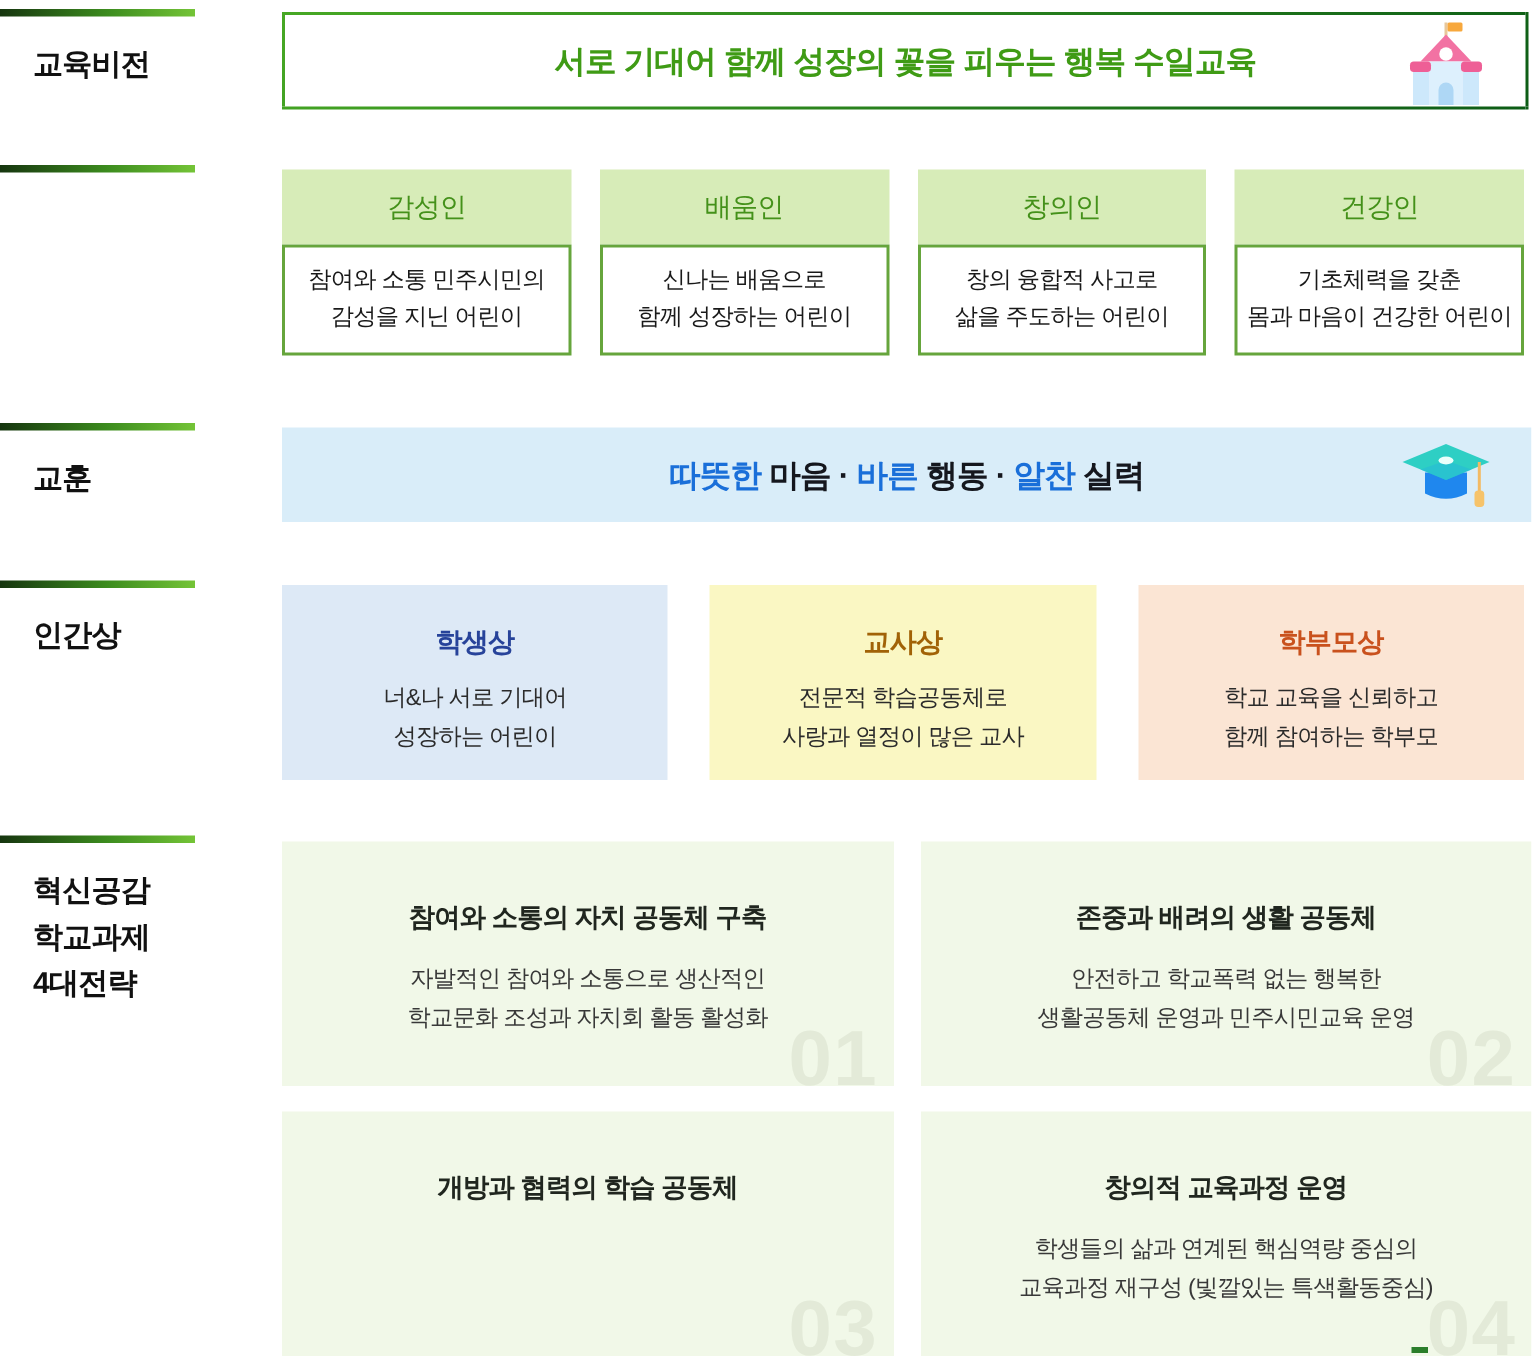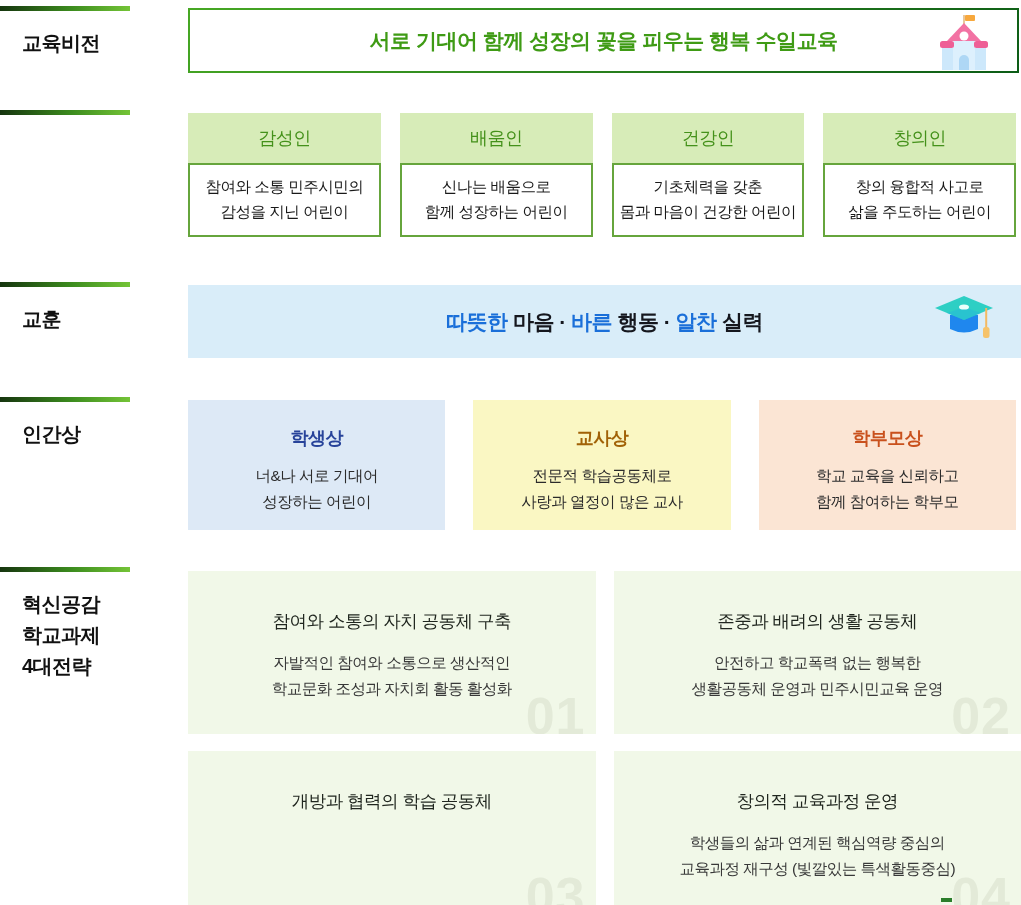--- a/index.html
+++ b/index.html
@@ -47,21 +47,21 @@
     height: 70px; background: #ffffff;
     border: 2px solid #66a53c;
     display: flex; align-items: center; justify-content: center; text-align: center;
     font-size: 15.5px; color: #191919; line-height: 1.6; letter-spacing: -0.5px;
     white-space: pre-line;
   }
 
   
   .row-motto { margin-top: 45px; }
   .motto-box {
-    margin-top: 3px; height: 73px; background: #d9edf9;
+    margin-top: 3px; height: 63px; background: #d9edf9;
     display: flex; align-items: center; justify-content: center;
     position: relative;
   }
   .motto-text { font-size: 21px; font-weight: 800; color: #15171e; letter-spacing: -0.5px; }
   .motto-text .accent { color: #1a6fd9; }
   .motto-icon { position: absolute; right: 24px; top: 8px; }
 
   
   .row-ideals { margin-top: 39px; }
   .ideals-grid { display: flex; gap: 28px; margin: 3px 5px 0 0; }
@@ -82,21 +82,21 @@
   .row-strategies { margin-top: 37px; }
   .strategy-grid {
     display: grid; grid-template-columns: 1fr 1fr;
     column-gap: 18px; row-gap: 17px; margin-top: 4px;
   }
   .strategy-card {
     background: #f1f8e8; height: 163px; position: relative;
     text-align: center; overflow: hidden;
   }
   .strategy-title {
-    padding-top: 38px; font-size: 17.5px; font-weight: 400; color: #20261f;
+    padding-top: 38px; font-size: 17.5px; font-weight: 700; color: #20261f;
     letter-spacing: -0.5px;
   }
   .strategy-body {
     margin-top: 17px; font-size: 15.5px; color: #383838; line-height: 1.7;
     letter-spacing: -0.5px; white-space: pre-line;
   }
   .strategy-number {
     position: absolute; right: 10px; bottom: -8px;
     font-size: 52px; font-weight: 900; color: #e3ead8; line-height: 1;
     letter-spacing: 1px;
@@ -145,28 +145,28 @@
         <div class="goal-head">감성인</div>
         <div class="goal-body">참여와 소통 민주시민의
 감성을 지닌 어린이</div>
       </div>
       <div class="goal-card">
         <div class="goal-head">배움인</div>
         <div class="goal-body">신나는 배움으로
 함께 성장하는 어린이</div>
       </div>
       <div class="goal-card">
+        <div class="goal-head">창의인</div>
+        <div class="goal-body">창의 융합적 사고로
+삶을 주도하는 어린이</div>
+      </div>
+      <div class="goal-card">
         <div class="goal-head">건강인</div>
         <div class="goal-body">기초체력을 갖춘
 몸과 마음이 건강한 어린이</div>
-      </div>
-      <div class="goal-card">
-        <div class="goal-head">창의인</div>
-        <div class="goal-body">창의 융합적 사고로
-삶을 주도하는 어린이</div>
       </div>
     </div>
   </div>
 </div>
 
 <div class="row row-motto">
   <div class="label-col">
     <div class="label-line"></div>
     <div class="label-text">교훈</div>
   </div>

